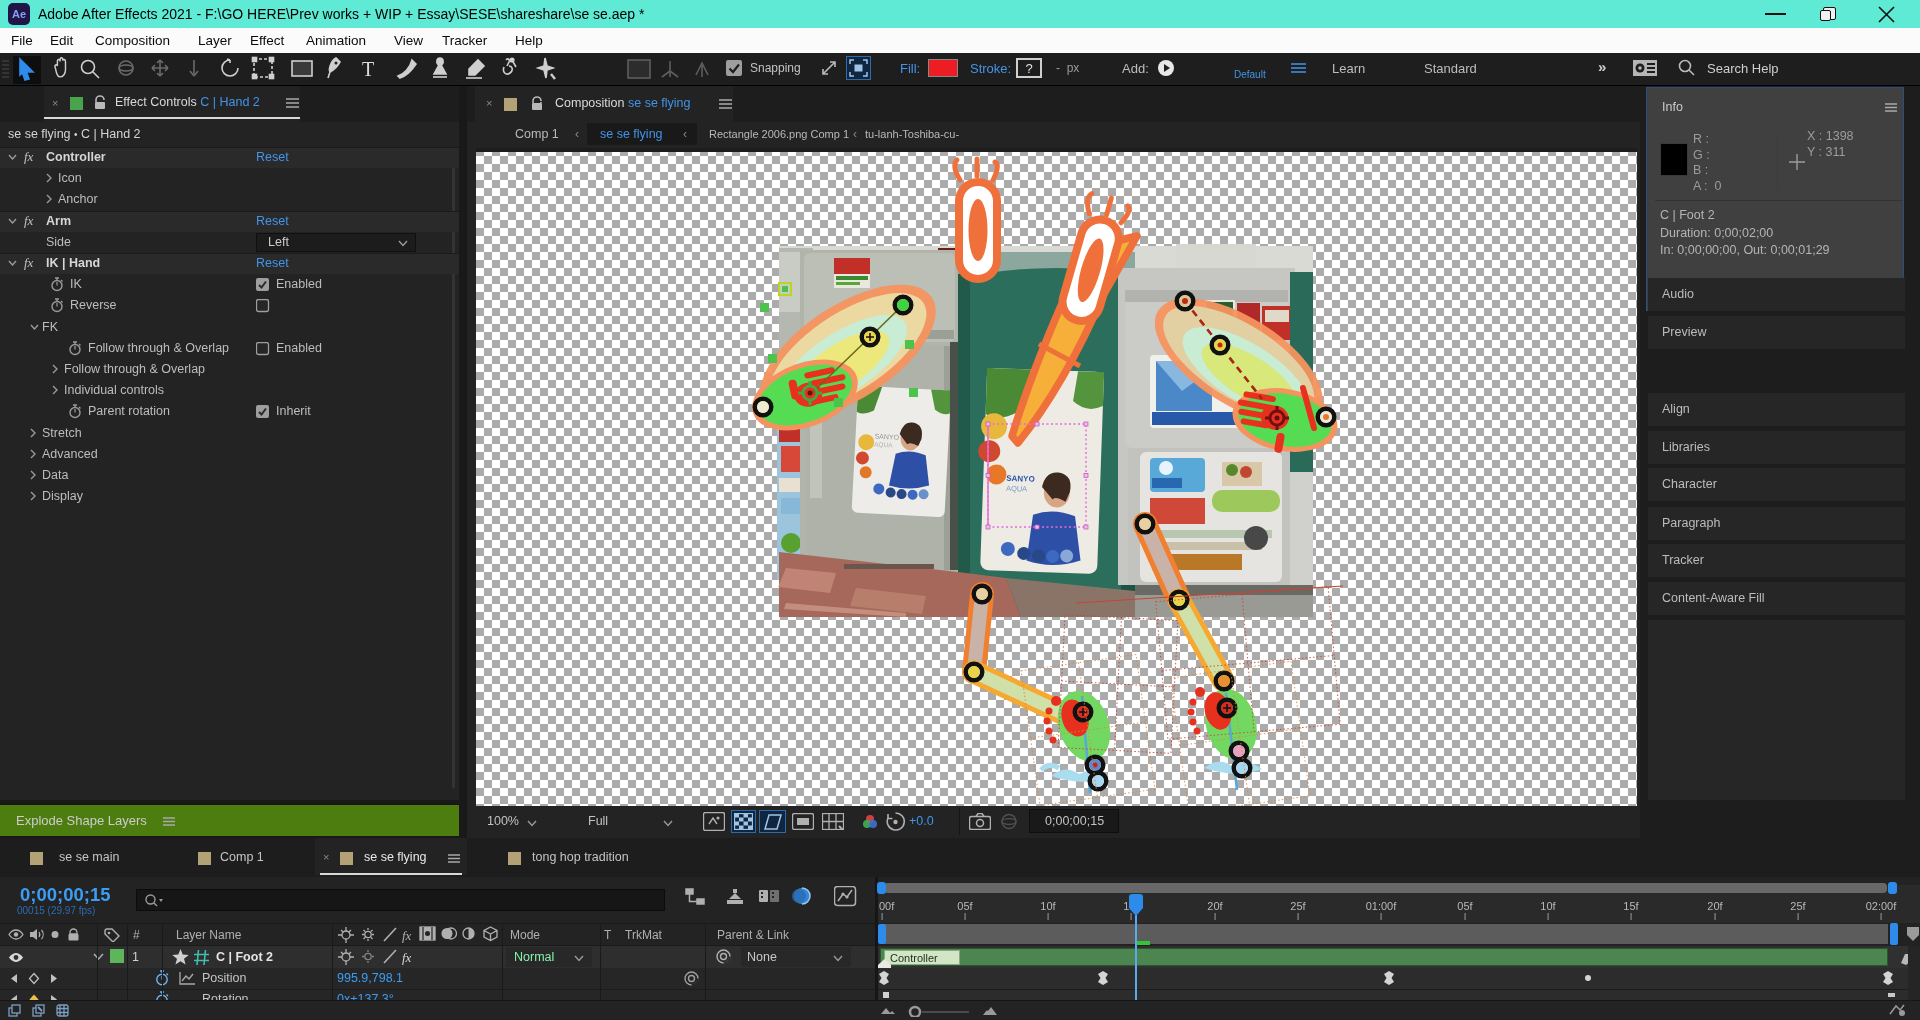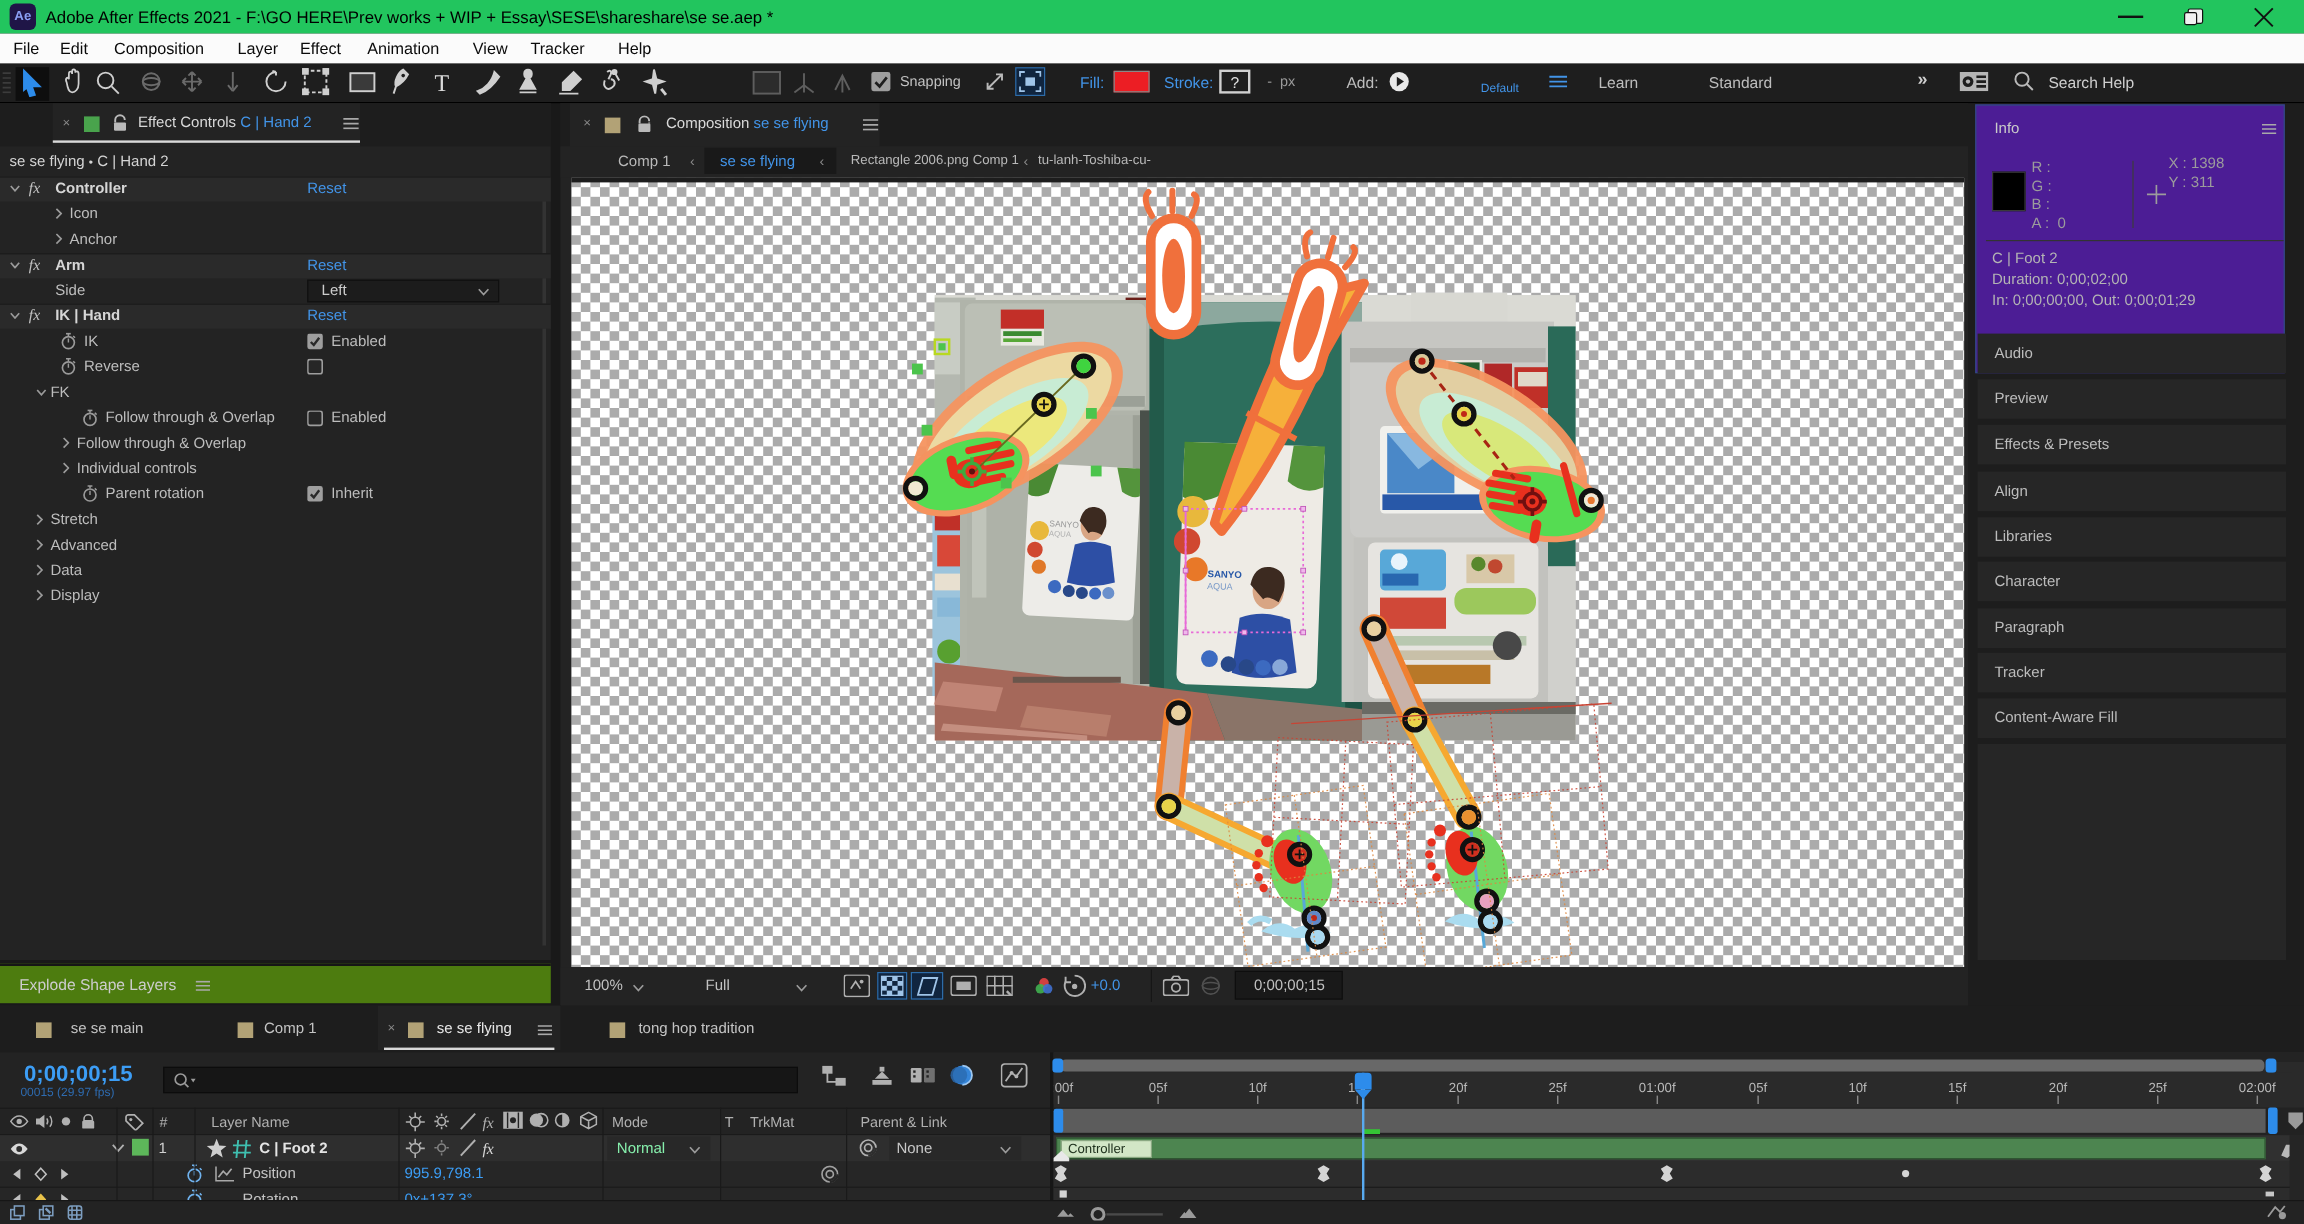--- a/index.html
+++ b/index.html
@@ -4,21 +4,21 @@
 html,body{width:1920px;height:1020px;overflow:hidden;background:#191919;font-family:"Liberation Sans",sans-serif}
 #app{position:absolute;top:0;left:0;width:1920px;height:1020px}
 .abs{position:absolute}
 .txt{color:#c8c8c8;font-size:12px}
 .blue{color:#4294e8}
 .rbar{left:8px;width:257px;height:33px;background:#262626}
 .rbar span{position:absolute;left:14px;top:9px;color:#bcbcbc;font-size:12.5px}
 </style></head><body>
 <div id="app">
 
-<div class="abs" id="titlebar" style="left:0;top:0;width:1920px;height:28px;background:#22c55e">
+<div class="abs" id="titlebar" style="left:0;top:0;width:1920px;height:28px;background:#5eead4">
  <div class="abs" style="left:8px;top:3px;width:22px;height:22px;background:#1f1547;border-radius:5px;color:#8a9ff5;font-size:11px;font-weight:bold;text-align:center;line-height:22px">Ae</div>
  <div class="abs" style="left:38px;top:6px;color:#000;font-size:14px;white-space:pre">Adobe After Effects 2021 - F:\GO HERE\Prev works + WIP + Essay\SESE\shareshare\se se.aep *</div>
  <div class="abs" style="left:1765px;top:13px;width:21px;height:2px;background:#111"></div>
  <div class="abs" style="left:1823px;top:7px;width:13px;height:13px;border:1.5px solid #111;border-radius:2px;background:#f1f1f1"></div>
  <div class="abs" style="left:1820px;top:10px;width:11px;height:11px;border:1.5px solid #111;border-radius:2px;background:#f1f1f1"></div>
  <svg class="abs" style="left:1878px;top:6px" width="17" height="17">
         <path d="M1 1 L16 16 M16 1 L1 16" stroke="#111" stroke-width="1.6"></path>
       </svg>
 </div>
 
@@ -668,43 +668,40 @@
   <svg class="abs" style="left:532px;top:7px" width="20" height="17" opacity="0.45">
           <circle cx="10" cy="8.5" r="7" stroke="#888" stroke-width="1.4" fill="none"></circle>
           <ellipse cx="10" cy="8.5" rx="7" ry="2.8" stroke="#888" stroke-width="1.2" fill="none"></ellipse>
         </svg>
   <div class="abs" style="left:562px;top:3px;width:90px;height:24px;background:#191919;border:1px solid #0e0e0e"></div>
   <span class="abs" style="left:578px;top:8px;color:#c2c2c2;font-size:12.5px">0;00;00;15</span>
  </div>
 </div>
 
 <div class="abs" id="rightpanel" style="left:1640px;top:86px;width:280px;height:752px;background:#1d1d1d">
- <div class="abs" style="left:6px;top:1px;width:258px;height:224px;background:#4c1d95;border:1px solid #2d4d80">
+ <div class="abs" style="left:6px;top:1px;width:258px;height:224px;background:#404040;border:1px solid #2d4d80">
   <span class="abs" style="left:15px;top:12px;color:#cacaca;font-size:12.5px">Info</span>
   <svg class="abs" style="left:238px;top:15px" width="12" height="9">
           <path d="M0 1 H12 M0 4.5 H12 M0 8 H12" stroke="#a9a9a9" stroke-width="1.3"></path>
         </svg>
   <div class="abs" style="left:13px;top:55px;width:28px;height:33px;background:#000;border:1px solid #3a3a3a"></div>
   <div class="abs" style="left:46px;top:44px;color:#9c9c9c;font-size:12.5px;line-height:15.5px">R :<br>G :<br>B :<br>A :&nbsp;&nbsp;0</div>
   <div class="abs" style="left:130px;top:46px;width:1px;height:56px;background:#3c3c3c"></div>
   <div class="abs" style="left:160px;top:40px;color:#9c9c9c;font-size:12.5px;line-height:16px">X : 1398<br>Y : 311</div>
   <svg class="abs" style="left:142px;top:66px" width="16" height="16">
           <path d="M8 0 V16 M0 8 H16" stroke="#9c9c9c" stroke-width="1.4"></path>
         </svg>
   <div class="abs" style="left:8px;top:112px;width:248px;height:1px;background:#333"></div>
   <div class="abs" style="left:13px;top:119px;color:#b4b4b4;font-size:12.5px;line-height:17.5px">C | Foot 2<br>Duration: 0;00;02;00<br>In: 0;00;00;00, Out: 0;00;01;29</div>
  </div>
  <div class="abs rbar" style="top:230px">
         <span>Preview</span>
       </div>
  <div class="abs rbar" style="top:192px">
         <span>Audio</span>
-      </div>
- <div class="abs rbar" style="top:268px">
-        <span>Effects &amp; Presets</span>
       </div>
  <div class="abs rbar" style="top:307px">
         <span>Align</span>
       </div>
  <div class="abs rbar" style="top:345px">
         <span>Libraries</span>
       </div>
  <div class="abs rbar" style="top:382px">
         <span>Character</span>
       </div>

